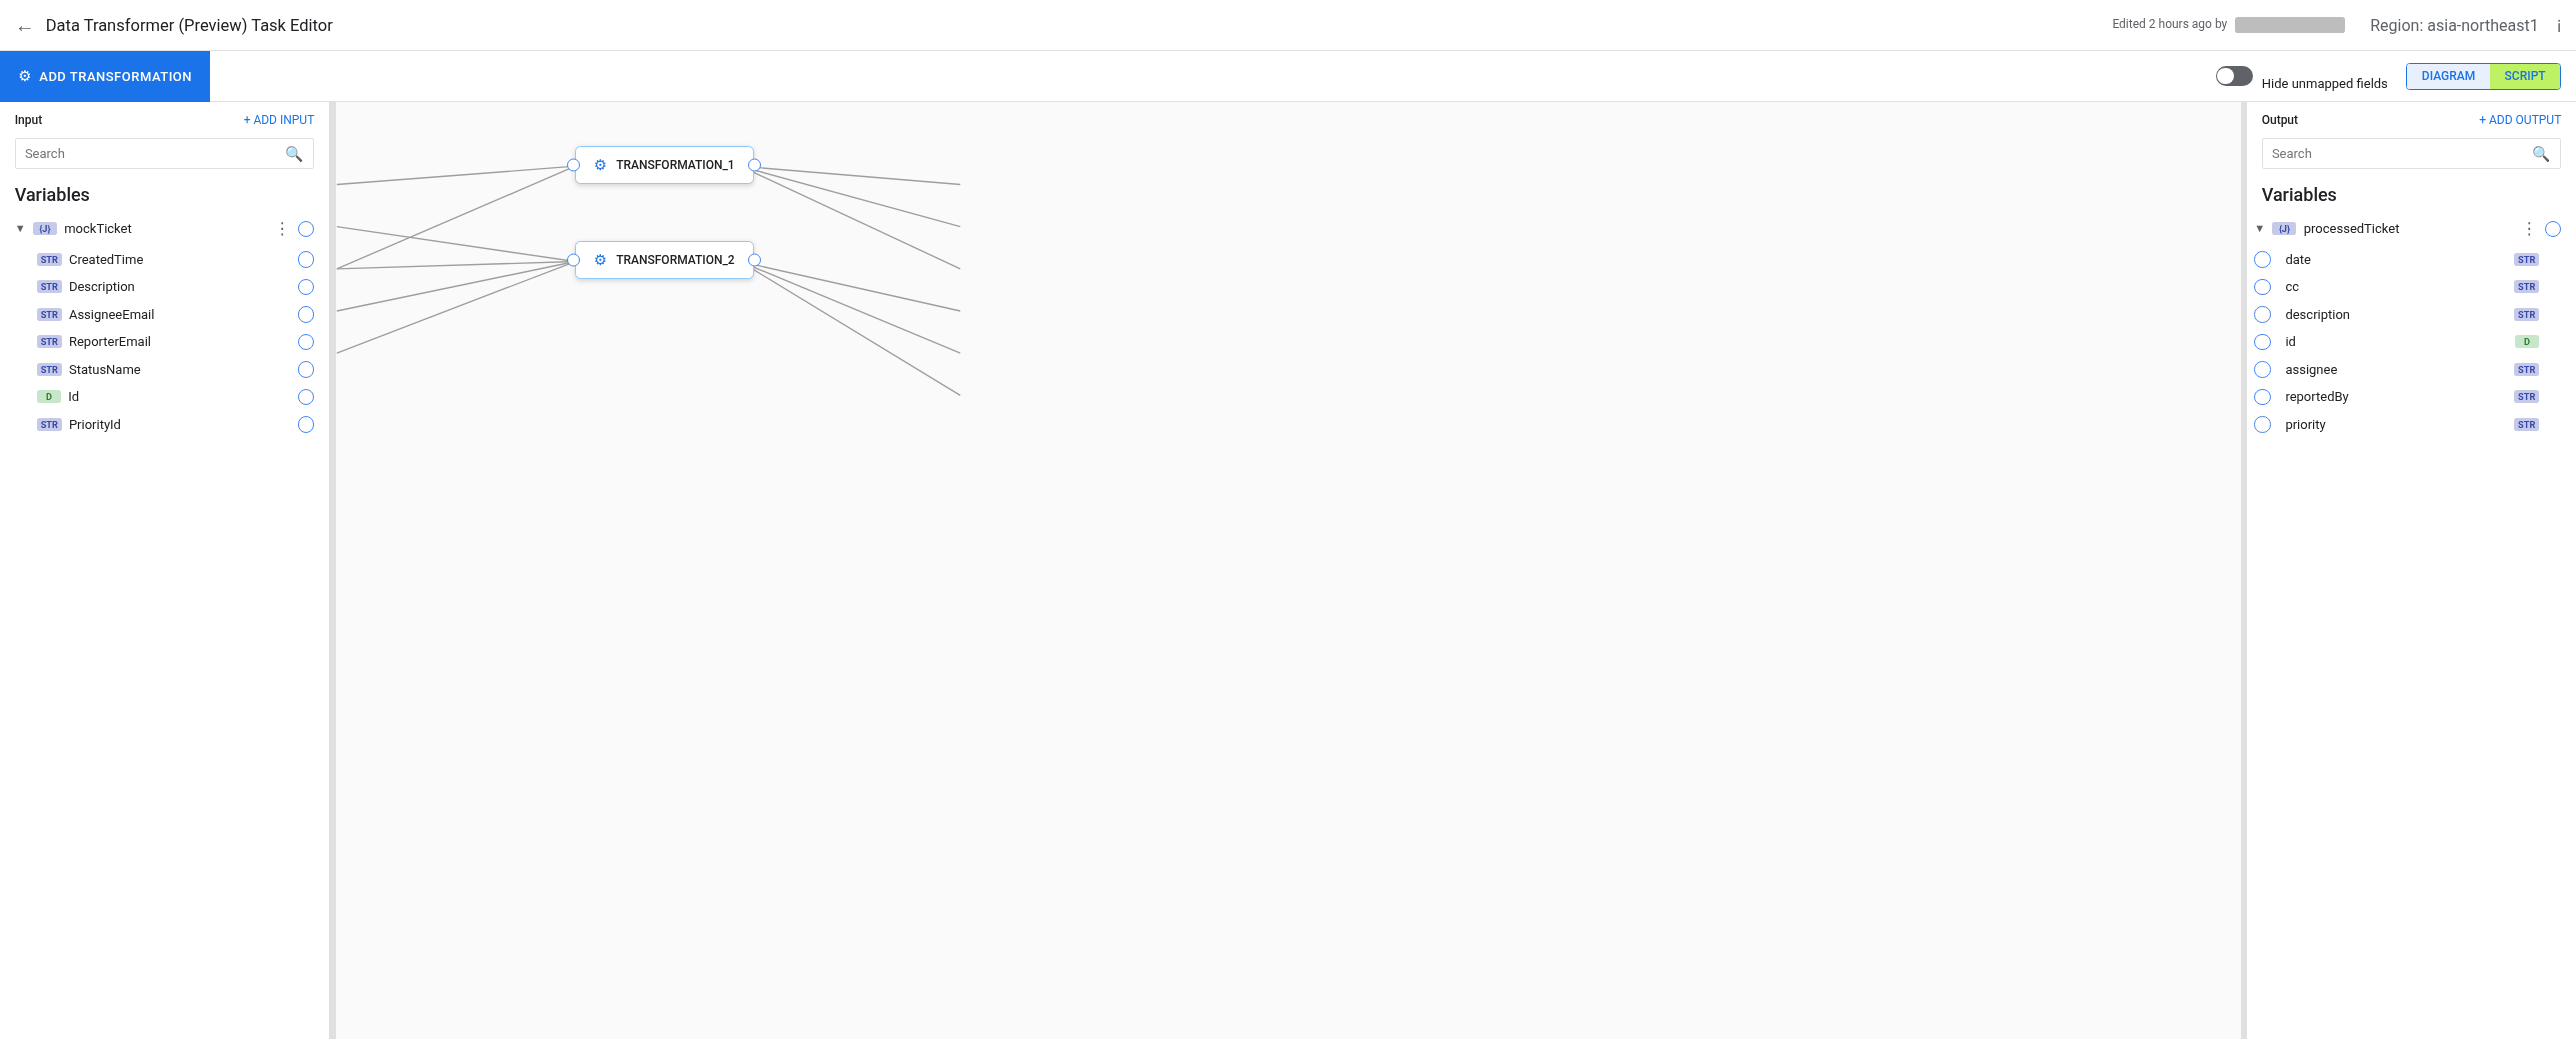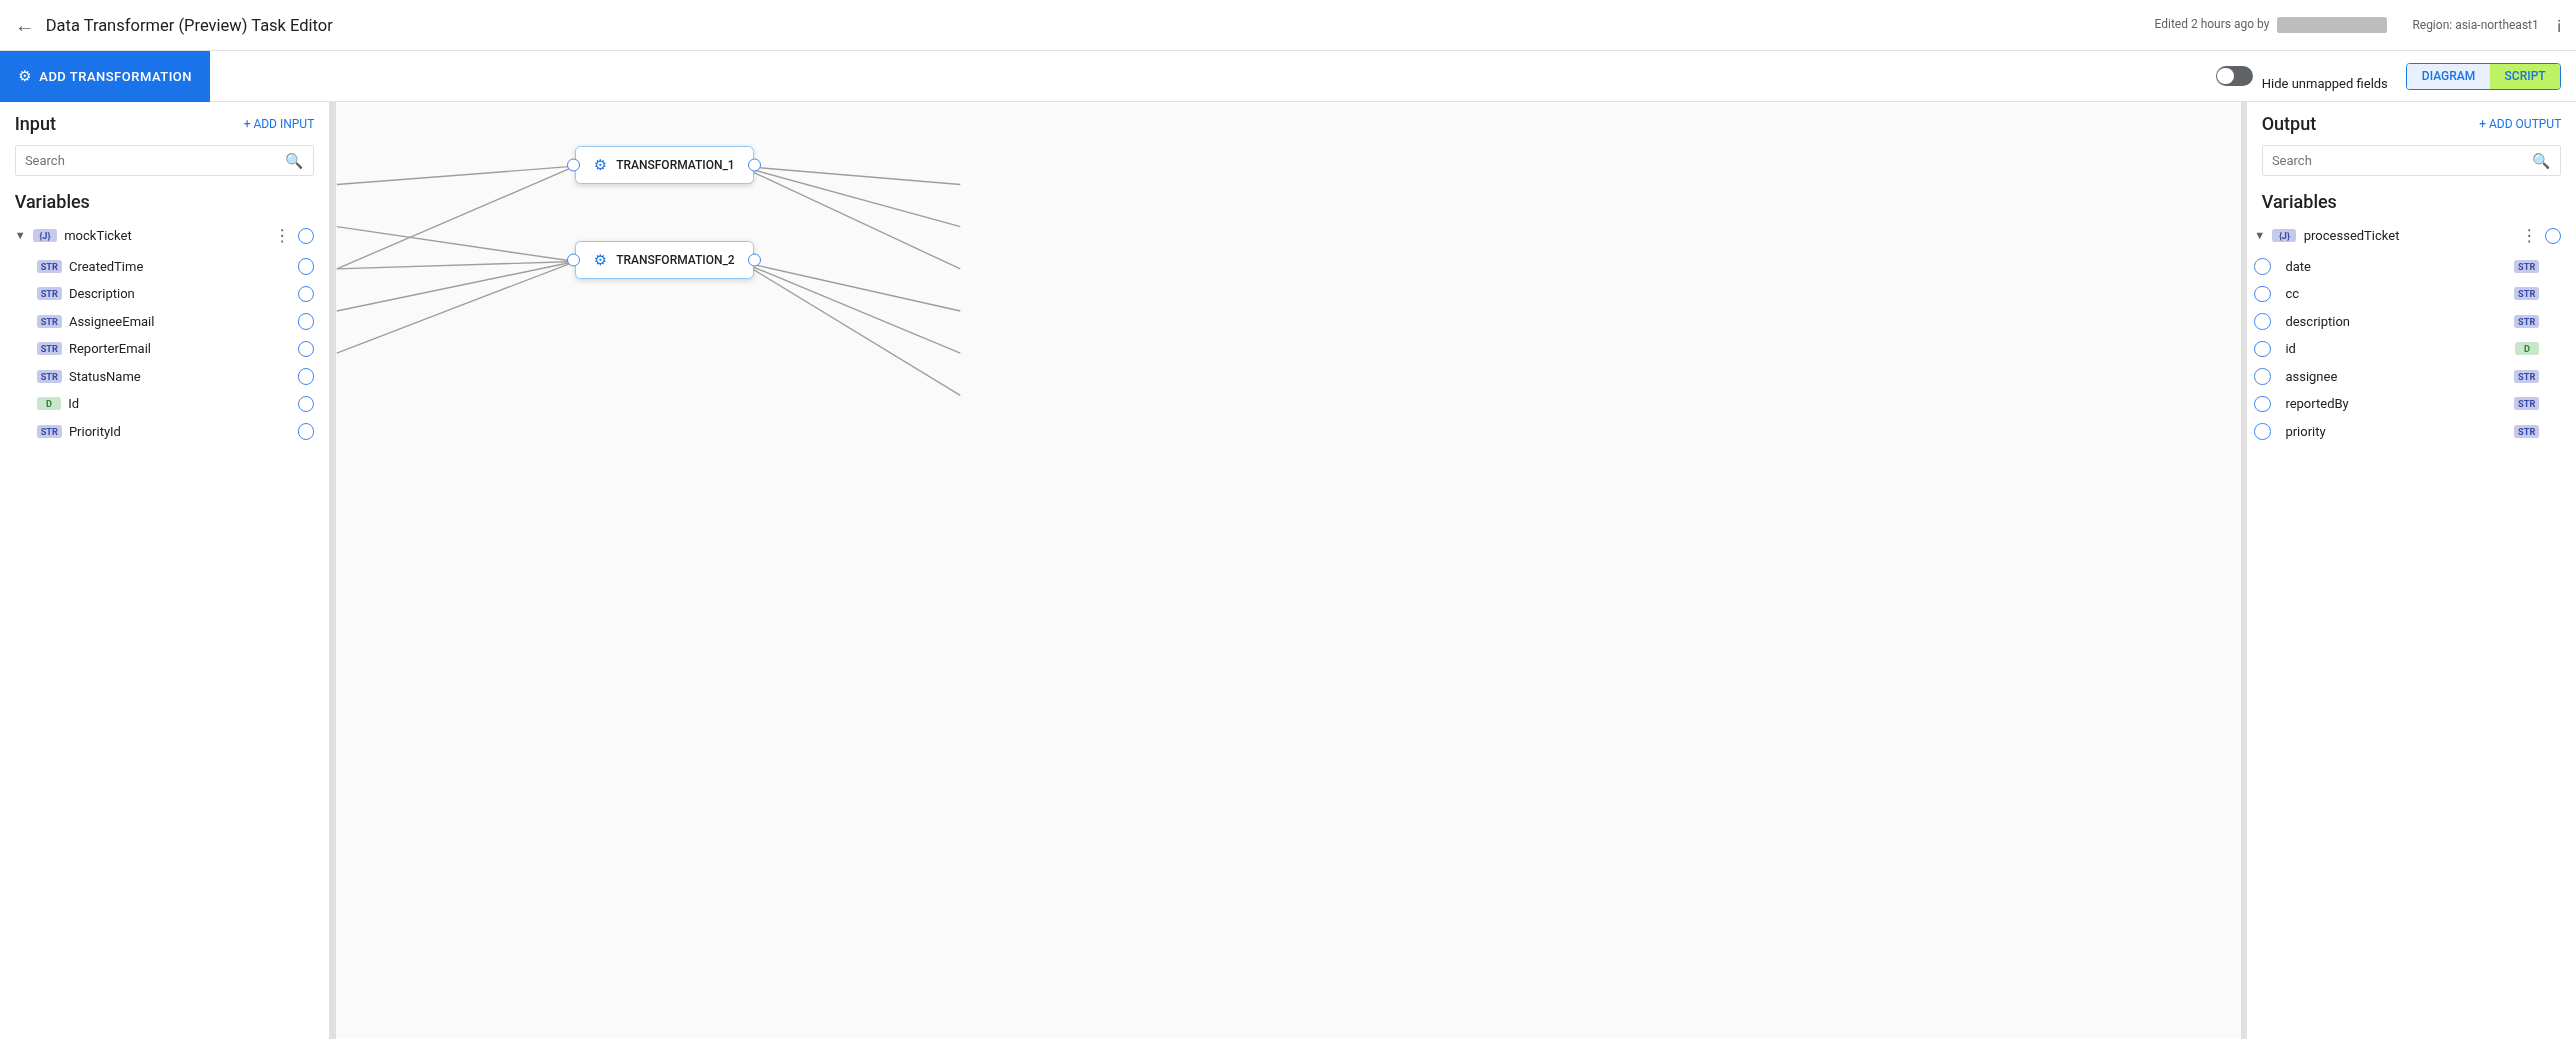--- a/index.html
+++ b/index.html
@@ -32,21 +32,21 @@
       display: flex; gap: 7.3px;
     }
     .header-user-placeholder {
       background: #bdbdbd;
       width: 110px;
       height: 16.5px;
       border-radius: 2.8px;
       display: inline-block;
     }
     .header-region {
-      font-size: 12px;
+      font-size: 16px;
       color: #5f6368;
       margin-left: 14.7px;
     }
     .header-info {
       margin-left: 7.3px;
       color: #5f6368;
       font-size: 16.5px;
       cursor: pointer;
     }
 
@@ -151,21 +151,21 @@
       flex-shrink: 0;
       margin-left: auto;
     }
     .panel-header {
       display: flex;
       align-items: center;
       padding: 11px 14.7px;
       gap: 7.3px;
     }
     .panel-title {
-      font-size: 18px;
+      font-size: 12px;
       font-weight: 500;
       color: #202124;
       flex: 1;
     }
     .add-link {
       font-size: 12px;
       color: #1a73e8;
       cursor: pointer;
       display: flex;
       align-items: center;

